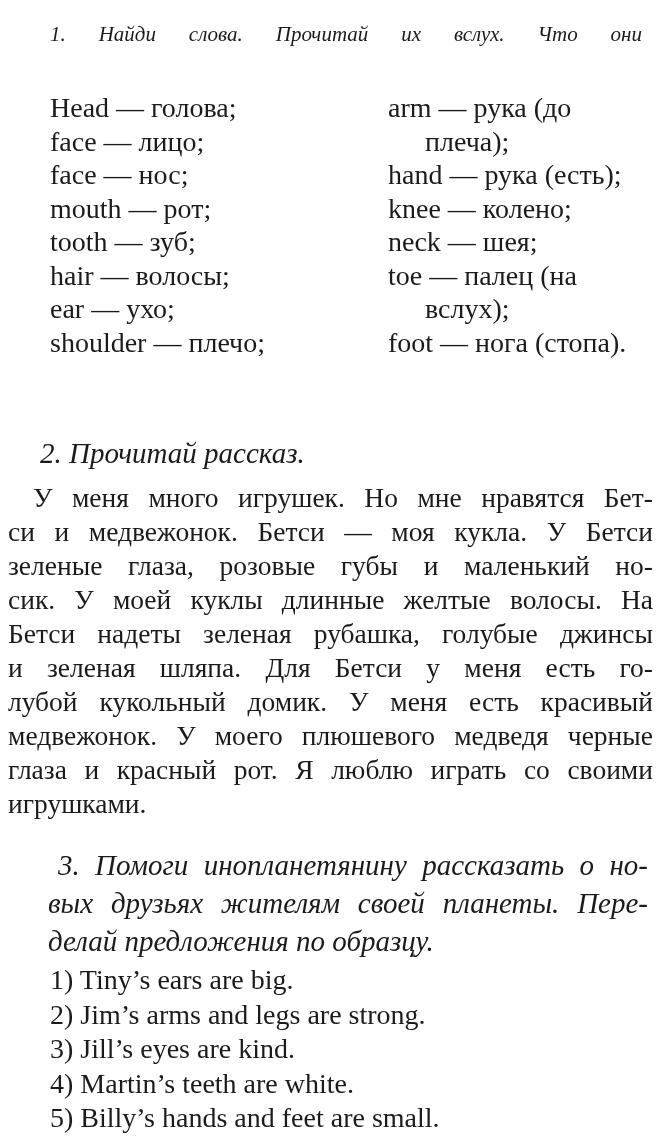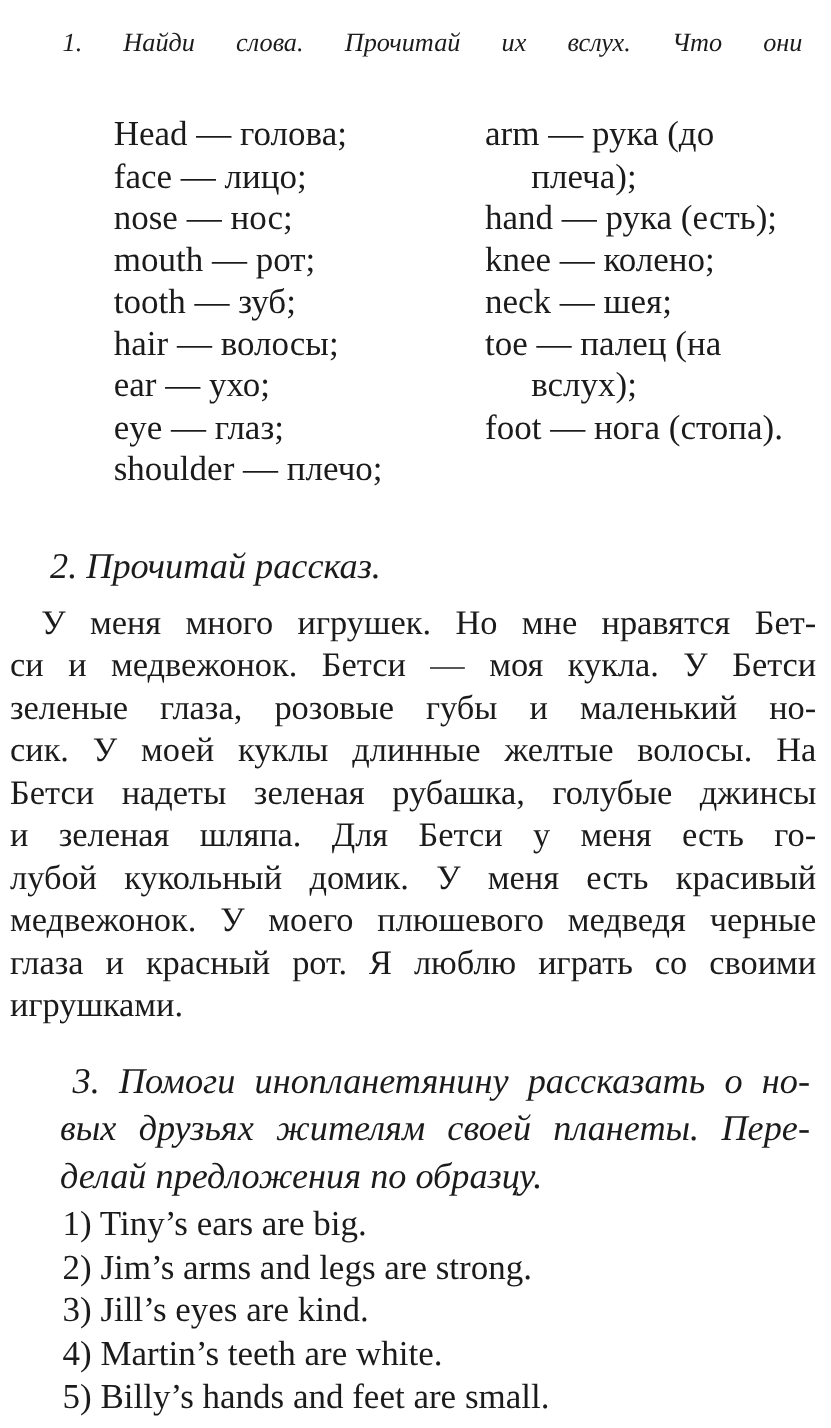--- a/index.html
+++ b/index.html
@@ -21,21 +21,21 @@
   
   .h1 {
     left: 42px; top: 14px; width: 600px;
     font-size: 21px; line-height: 41px;
     font-style: italic;
   }
   .h1 .first { padding-left: 8px; }
 
   
   .vocab { top: 91px; font-size: 28px; line-height: 33.5px; }
-  .vcol-l { left: 50px;  width: 312px; margin-left: 41px; }
+  .vcol-l { left: 50px;  width: 312px; }
   .vcol-r { left: 368px; width: 286px; margin-left: 20px; }
   .ind { padding-left: 37px; }
 
   
   .h2 {
     left: 40px; top: 434px;
     font-size: 29px; line-height: 38px;
     font-style: italic;
   }
 
@@ -59,26 +59,25 @@
 
 <div class="page">
 
   <div class="abs h1">
     <span class="line just first">1. Найди слова. Прочитай их вслух. Что они</span>
   </div>
 
   <div class="abs vocab vcol-l">
     <span class="line">Head — голова;</span>
     <span class="line">face — лицо;</span>
-    <span class="line">nose — нос;</span>
+    <span class="line">face — нос;</span>
     <span class="line">mouth — рот;</span>
     <span class="line">tooth — зуб;</span>
     <span class="line">hair — волосы;</span>
     <span class="line">ear — ухо;</span>
-    <span class="line">eye — глаз;</span>
     <span class="line">shoulder — плечо;</span>
   </div>
 
   <div class="abs vocab vcol-r">
     <span class="line">arm — рука (до</span>
     <span class="line ind">плеча);</span>
     <span class="line">hand — рука (есть);</span>
     <span class="line">knee — колено;</span>
     <span class="line">neck — шея;</span>
     <span class="line">toe — палец (на</span>

